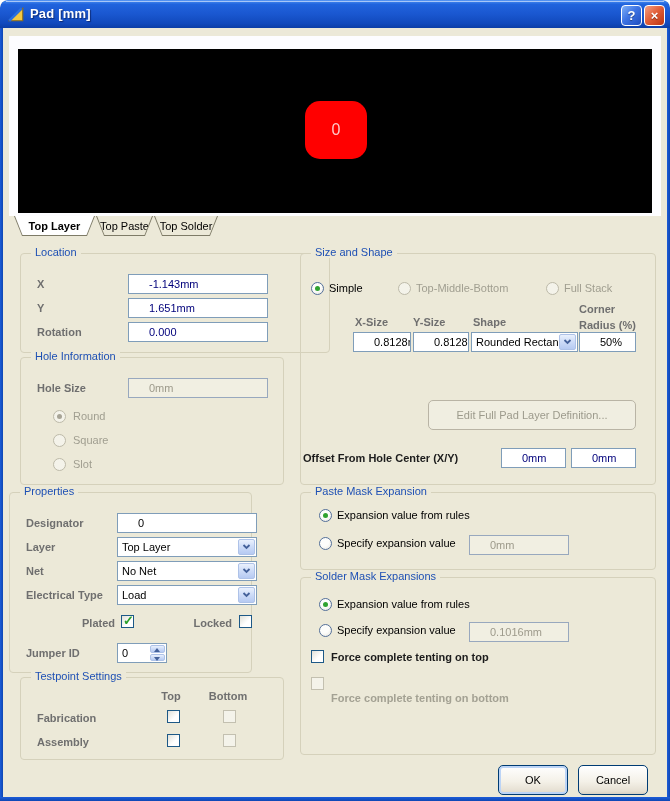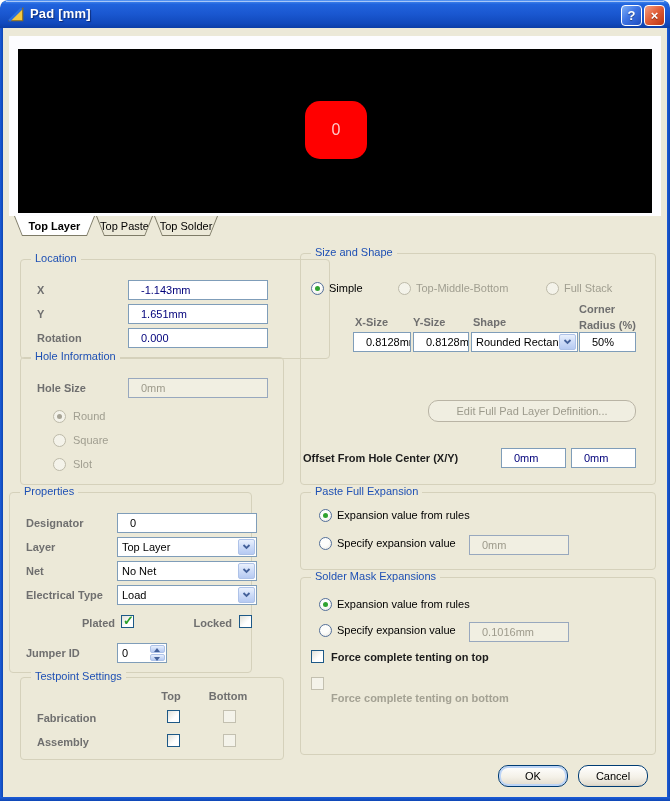--- a/index.html
+++ b/index.html
@@ -55,21 +55,21 @@
   .group-caption { position:absolute; top:-8px; left:10px; padding:0 4px; background:#ece9d8; color:#1e50b4; }
 
   .lbl { position:absolute; font-weight:bold; color:#6f6f6f; white-space:nowrap; }
   .lbl.dark { color:#1c1c1c; }
   .lbl.disabled { color:#a3a193; }
   .optlbl { position:absolute; color:#000; white-space:nowrap; }
   .optlbl.disabled { color:#a09e90; }
 
   .edit {
     position:absolute; height:20px; border:1px solid #7f9db9; background:#fff;
-    padding:3px 12px; color:#00007b; overflow:hidden; white-space:nowrap;
+    padding:3px 20px; color:#00007b; overflow:hidden; white-space:nowrap;
   }
   .edit.black { color:#000; }
   .edit.disabled { background:#f1efe2; border-color:#98a8be; color:#9d9a8b; }
 
   .combo { position:absolute; height:20px; border:1px solid #7f9db9; background:#fff; padding:3px 4px; color:#000;
     overflow:hidden; white-space:nowrap; }
   .combo-arrow {
     position:absolute; top:1px; right:1px; bottom:1px; width:17px; border:1px solid #aec2e8; border-radius:2px;
     background:linear-gradient(180deg,#eaf1fd 0%,#cfddf8 45%,#b6caf2 100%);
     display:flex; align-items:center; justify-content:center;
@@ -86,21 +86,21 @@
   .checkbox.disabled { border-color:#c3c0b0; background:#f4f3ea; }
 
   .spin { position:absolute; height:20px; border:1px solid #7f9db9; background:#fff; padding:3px 4px; color:#000; }
   .spin-btns { position:absolute; top:1px; right:1px; bottom:1px; width:15px; display:flex; flex-direction:column; gap:1px; }
   .spin-btn { flex:1; position:relative; border:1px solid #aec2e8; border-radius:2px;
     background:linear-gradient(180deg,#eaf1fd 0%,#cfddf8 45%,#b6caf2 100%); }
   .spin-up::after { content:""; position:absolute; left:3px; top:2px; border-left:3px solid transparent; border-right:3px solid transparent; border-bottom:4px solid #44619a; }
   .spin-down::after { content:""; position:absolute; left:3px; top:2px; border-left:3px solid transparent; border-right:3px solid transparent; border-top:4px solid #44619a; }
 
   .btn {
-    position:absolute; height:22px; border:1px solid #003c74; border-radius:10px;
+    position:absolute; height:30px; border:1px solid #003c74; border-radius:5px;
     background:linear-gradient(180deg,#ffffff 0%,#f4f1e8 55%,#e5dfd2 90%,#d8d0c2 100%);
     display:flex; align-items:center; justify-content:center; color:#000;
   }
   .btn.default { box-shadow:inset 0 0 0 2px #bcd4f6; }
   .btn.disabled { border-color:#b9b4a5; background:#f0eee1; color:#9c9a8c; box-shadow:none; }
 
   .colhdr { line-height:16px; }
 </style>
 </head>
 <body>
@@ -132,21 +132,21 @@
   </div>
   <div class="tab" style="left:96px;width:57px;">
     <div class="tab-border"></div>
     <div class="tab-face">Top Paste</div>
   </div>
   <div class="tab" style="left:154px;width:64px;">
     <div class="tab-border"></div>
     <div class="tab-face">Top Solder</div>
   </div>
 
-  <div class="group" style="left:20px;top:259px;width:310px;height:100px;">
+  <div class="group" style="left:20px;top:253px;width:310px;height:100px;">
     <div class="group-caption">Location</div>
     <div class="lbl" style="left:16px;top:24px;">X</div>
     <div class="edit" style="left:107px;top:20px;width:140px;">-1.143mm</div>
     <div class="lbl" style="left:16px;top:48px;">Y</div>
     <div class="edit" style="left:107px;top:44px;width:140px;">1.651mm</div>
     <div class="lbl" style="left:16px;top:72px;">Rotation</div>
     <div class="edit" style="left:107px;top:68px;width:140px;">0.000</div>
   </div>
 
   <div class="group" style="left:20px;top:357px;width:264px;height:128px;">
@@ -251,21 +251,21 @@
     <div class="edit black" style="left:278px;top:78px;width:57px;">50%</div>
 
     <div class="btn disabled" style="left:127px;top:146px;width:208px;">Edit Full Pad Layer Definition...</div>
 
     <div class="lbl dark" style="left:2px;top:198px;">Offset From Hole Center (X/Y)</div>
     <div class="edit" style="left:200px;top:194px;width:65px;">0mm</div>
     <div class="edit" style="left:270px;top:194px;width:65px;">0mm</div>
   </div>
 
   <div class="group" style="left:300px;top:492px;width:356px;height:78px;">
-    <div class="group-caption">Paste Full Expansion</div>
+    <div class="group-caption">Paste Mask Expansion</div>
     <div class="radio checked" style="left:18px;top:16px;"></div>
     <div class="optlbl" style="left:36px;top:16px;">Expansion value from rules</div>
     <div class="radio" style="left:18px;top:44px;"></div>
     <div class="optlbl" style="left:36px;top:44px;">Specify expansion value</div>
     <div class="edit disabled" style="left:168px;top:42px;width:100px;">0mm</div>
   </div>
 
   <div class="group" style="left:300px;top:577px;width:356px;height:178px;">
     <div class="group-caption">Solder Mask Expansions</div>
     <div class="radio checked" style="left:18px;top:20px;"></div>

